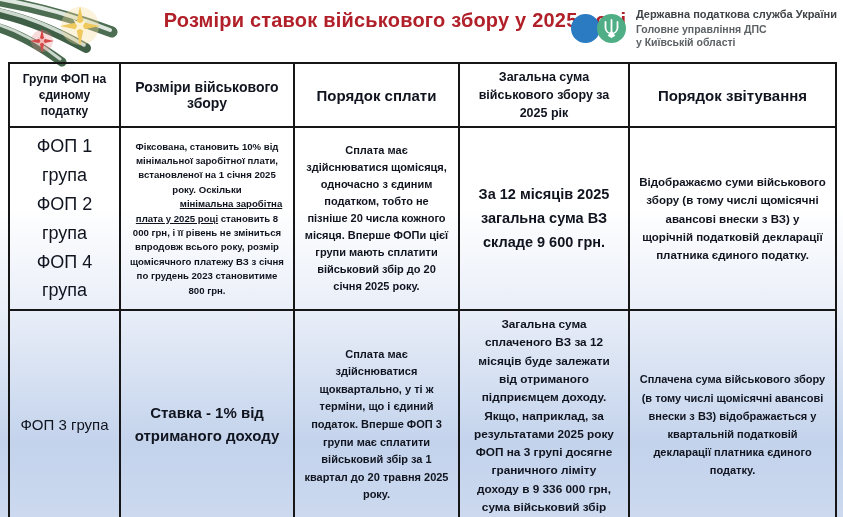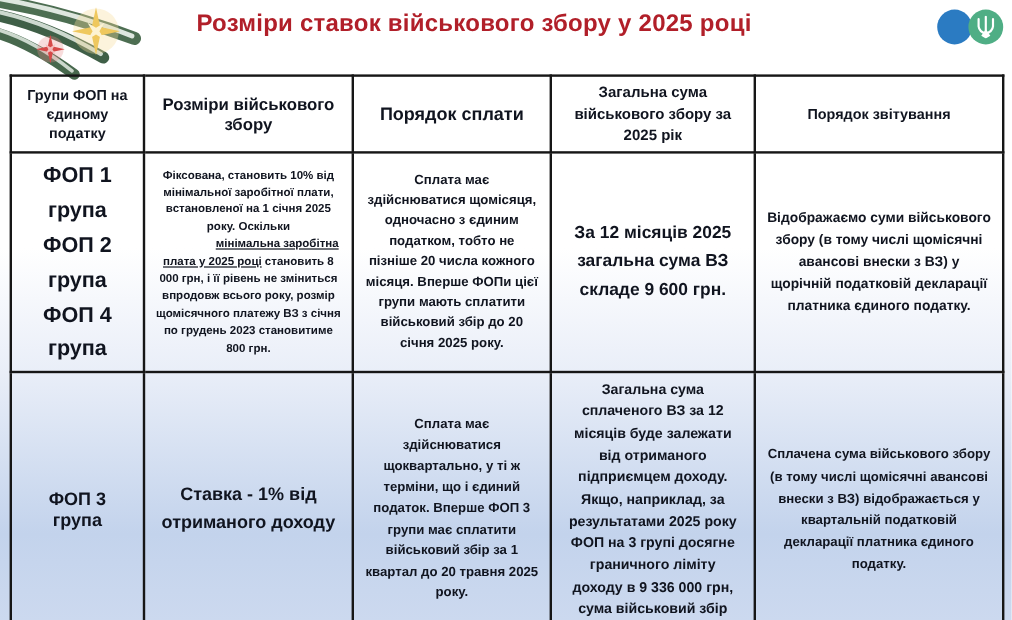--- a/index.html
+++ b/index.html
@@ -25,23 +25,23 @@
   
   table.vz { position:absolute; left:8px; top:62px; width:827px; height:450px;
              border-collapse:collapse; table-layout:fixed; }
   .vz th, .vz td { border:2px solid #161616; text-align:center; vertical-align:middle;
                    padding:4px 9px; color:#10141f; background:transparent; }
   .vz th { font-weight:bold; }
   .h-groups { font-size:12px;   line-height:1.35; }
   .h-rate   { font-size:14px; }
   .h-pay    { font-size:15px; }
   .h-total  { font-size:12.5px; line-height:1.45; }
-  .h-report { font-size:12px; }
+  .h-report { font-size:15px; }
 
-  .g-cell { color:#2e7d4c; font-weight:bold;border-radius:19px; }
+  .g-cell { color:#2e7d4c; font-weight:normal;border-radius:19px; }
   .g1 { font-size:18px;  line-height:1.6; }
   .g2 { font-size:15px; }
 
   .r1-rate   { font-size:9.6px;  font-weight:700; line-height:1.5;  padding:4px 12px; }
   .r1-pay    { font-size:11px;   font-weight:700; line-height:1.55; padding:4px 13px; }
   .r1-total  { font-size:14.5px; font-weight:700; line-height:1.65; padding:4px 16px; }
   .r1-report { font-size:11.5px; font-weight:700; line-height:1.6;  padding:4px 12px; }
 
   .r2-rate   { font-size:15px;   font-weight:700; line-height:1.5; }
   .r2-pay    { font-size:11px;   font-weight:700; line-height:1.6;  padding:4px 12px; }
@@ -87,20 +87,25 @@
         <svg width="17" height="19" viewBox="0 0 17 19">
           <g stroke="#ffffff" stroke-width="1.8" fill="none" stroke-linecap="round">
             <path d="M8.5,1 V13"></path>
             <path d="M2.5,3 V9 a6 6 0 0 0 6,5.5"></path>
             <path d="M14.5,3 V9 a6 6 0 0 1 -6,5.5"></path>
             <path d="M8.5,13 L6,16.5 L8.5,18 L11,16.5 Z" fill="#ffffff"></path>
           </g>
         </svg>
       </div>
     </div>
+    <div class="logo-text">
+      <div class="l1">Державна податкова служба України</div>
+      <div class="l2">Головне управління ДПС</div>
+      <div class="l3">у Київській області</div>
+    </div>
   </div>
 
   <table class="vz">
     <colgroup>
       <col style="width:111px">
         <col style="width:174px">
         <col style="width:165px">
         <col style="width:170px">
         <col style="width:207px">
     </colgroup>

